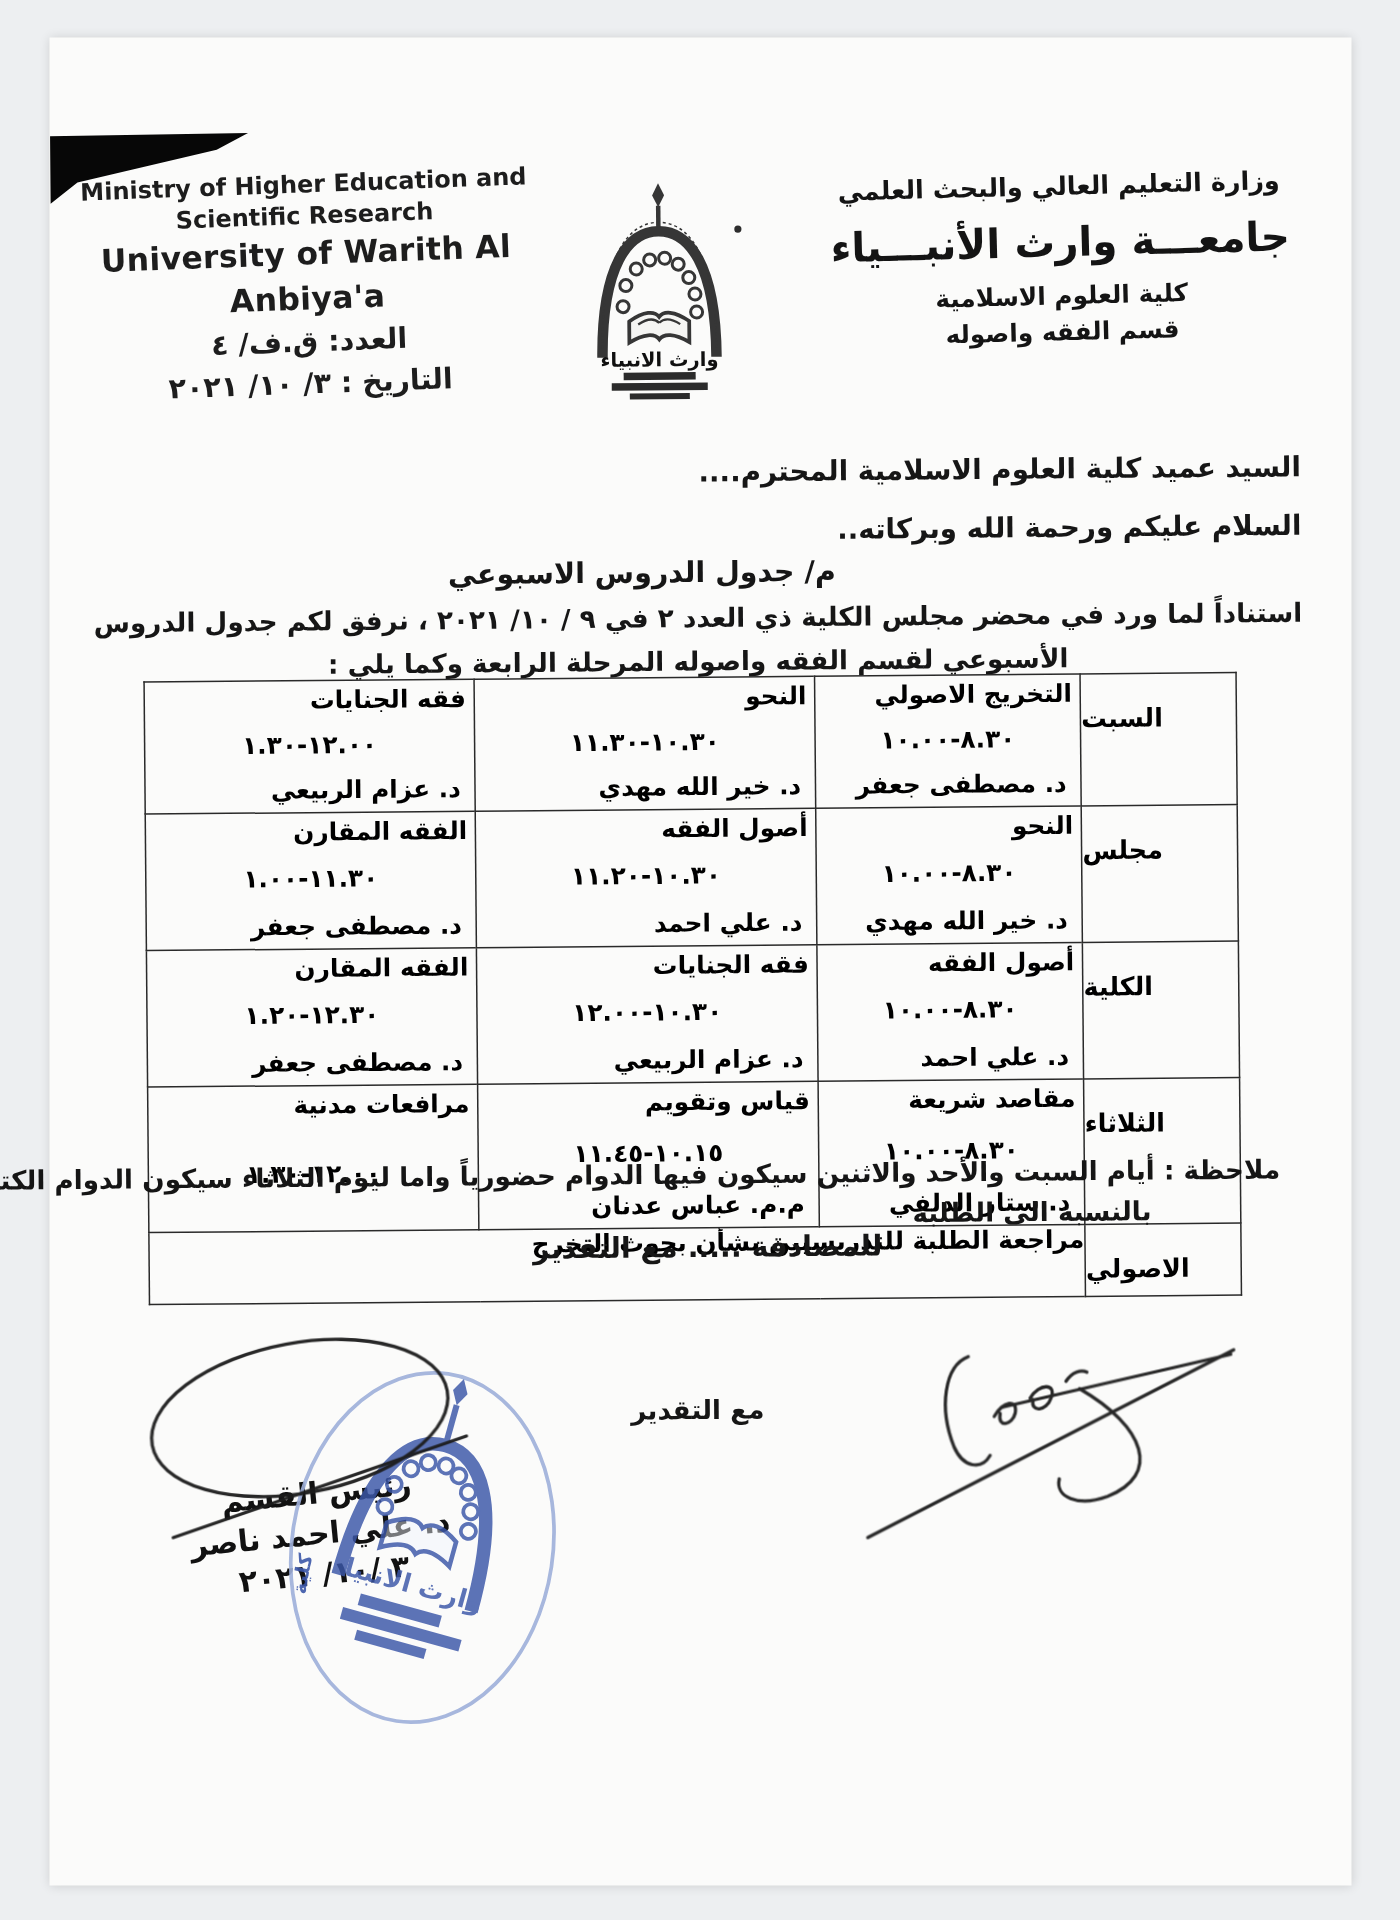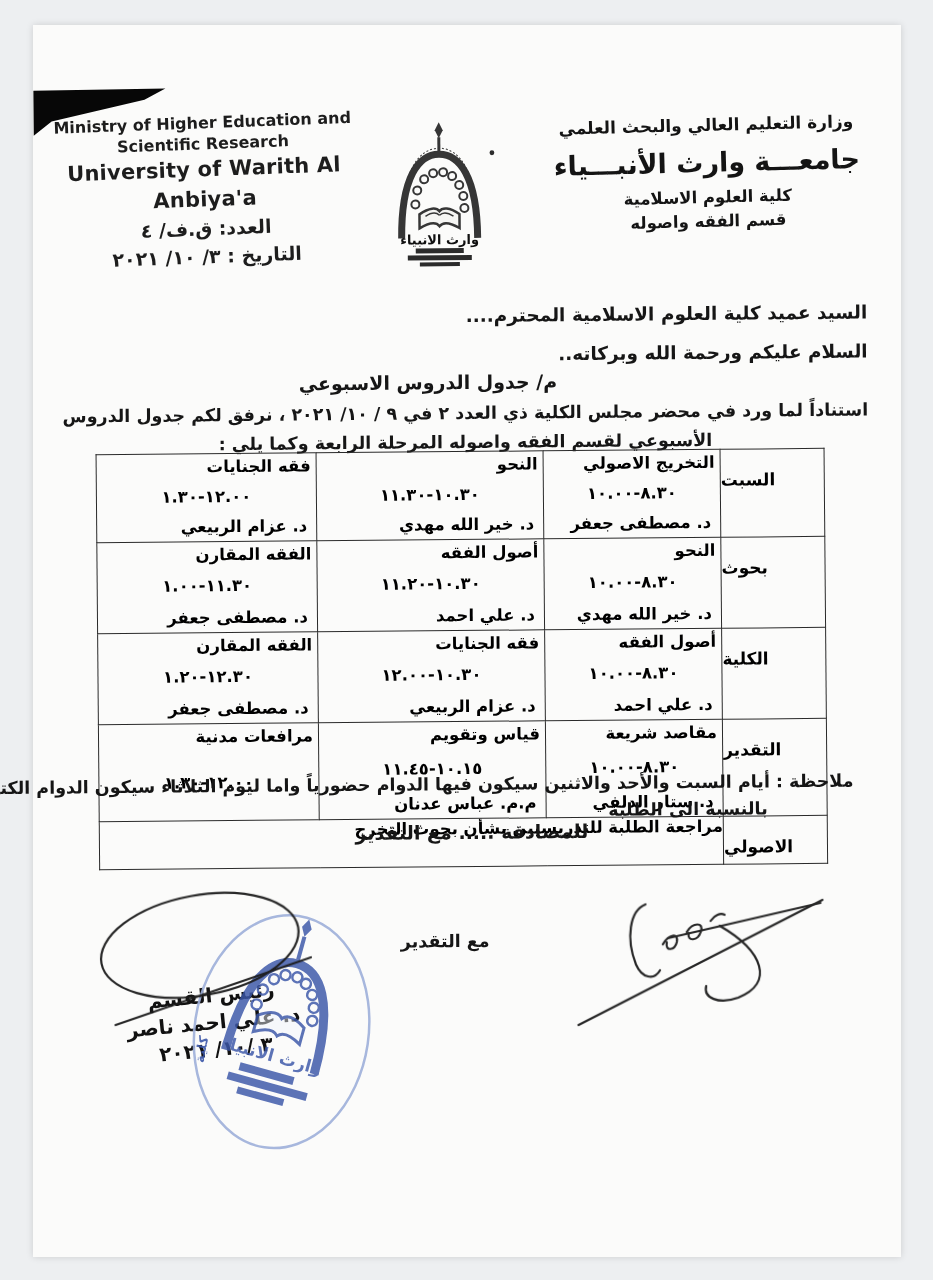--- a/index.html
+++ b/index.html
@@ -36,21 +36,21 @@
   .c-time{font-size:16.5px;font-weight:bold;text-align:center;line-height:22px;}
   .c-teach{font-size:16.5px;font-weight:bold;text-align:right;padding:0 9px 2px 0;line-height:24px;}
   tr.r0 td{height:67px;} tr.r1 td{height:70px;} tr.r2 td{height:70px;}
   tr.r3 td{height:76px;} tr.r4 td{height:27px;}
   .merged{font-size:16.5px;font-weight:bold;text-align:right;padding:2px 4px 0 0;}
   
   .note{left:80px;top:771px;width:772px;direction:rtl;color:#151515;}
   .note .n1{font-size:17.5px;font-weight:bold;text-align:right;white-space:nowrap;line-height:27px;}
   .note .n2{font-size:17.5px;font-weight:bold;text-align:right;padding-left:0;padding-right:86px;line-height:26px;}
   .approval{left:320px;top:821px;width:300px;text-align:center;font-size:19px;}
-  .closing{left:398px;top:931px;font-size:17.5px;}
+  .closing{left:418px;top:931px;font-size:17.5px;}
   .sigblock{left:85px;top:980px;width:250px;text-align:center;transform:rotate(-5deg);
     direction:rtl;font-size:20px;font-weight:bold;line-height:27px;color:#111;}
   svg{display:block;}
   .overlay{position:absolute;left:0;top:0;width:933px;height:1280px;pointer-events:none;}
 </style>
 </head>
 <body>
 
 <div class="page"></div>
 
@@ -144,21 +144,21 @@
           </td>
       <td>
             <div class="cell">
         <div class="c-subj">فقه الجنايات</div>
         <div class="c-time">١٢.٠٠-١.٣٠</div>
         <div class="c-teach">د. عزام الربيعي</div>
             </div>
           </td>
     </tr>
     <tr class="r1">
-      <td class="day">بحوث</td>
+      <td class="day">مجلس</td>
       <td>
             <div class="cell">
         <div class="c-subj">النحو</div>
         <div class="c-time">٨.٣٠-١٠.٠٠</div>
         <div class="c-teach">د. خير الله مهدي</div>
             </div>
           </td>
       <td>
             <div class="cell">
         <div class="c-subj">أصول الفقه</div>
@@ -192,21 +192,21 @@
           </td>
       <td>
             <div class="cell">
         <div class="c-subj">الفقه المقارن</div>
         <div class="c-time">١٢.٣٠-١.٢٠</div>
         <div class="c-teach">د. مصطفى جعفر</div>
             </div>
           </td>
     </tr>
     <tr class="r3">
-      <td class="day">التقدير</td>
+      <td class="day">الثلاثاء</td>
       <td>
             <div class="cell">
         <div class="c-subj">مقاصد شريعة</div>
         <div class="c-time">٨.٣٠-١٠.٠٠</div>
         <div class="c-teach">د. ستار الدلفي</div>
             </div>
           </td>
       <td>
             <div class="cell">
         <div class="c-subj">قياس وتقويم</div>

